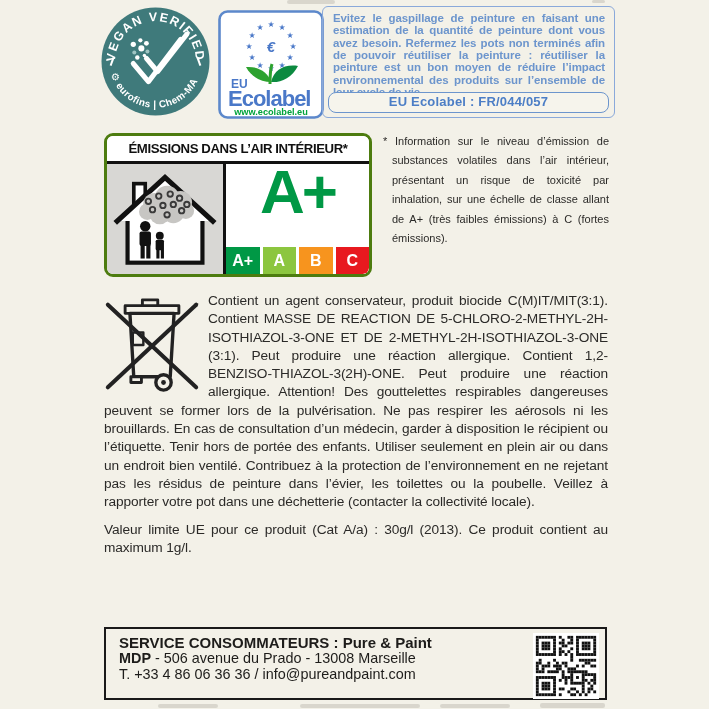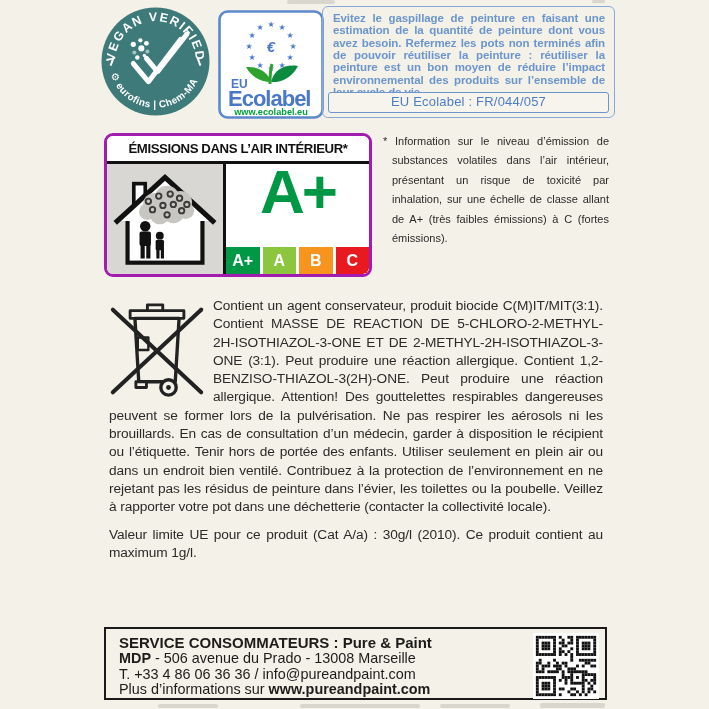--- a/index.html
+++ b/index.html
@@ -11,40 +11,40 @@
 
   
   .vegan{position:absolute;left:100px;top:6px;width:111px;height:111px;}
 
   
   .ecolabel{position:absolute;left:218px;top:10px;width:106px;height:109px;}
 
   
   .eco-note{position:absolute;left:322px;top:6px;width:293px;height:112px;border:1.6px solid #8aa9da;border-radius:6px;box-sizing:border-box;}
   .eco-note p{margin:0;padding:5px 9px 0 10px;font-size:11.5px;line-height:12.35px;text-align:justify;color:#6c95cd;font-weight:bold;letter-spacing:-0.1px;}
-  .license-bar{position:absolute;left:5px;right:5px;bottom:4px;height:19px;border:1.7px solid #6c95cd;border-radius:3px;text-align:center;font-size:13px;font-weight:normal;line-height:18px;color:#4c7ec6;letter-spacing:.2px;background:#f6f4ec;}
-
-  
-  .emissions{position:absolute;left:104px;top:133px;width:268px;height:144px;border:3px solid #a21caf;border-radius:9px;box-sizing:border-box;background:#fff;overflow:hidden;display:flex;flex-direction:column;}
+  .license-bar{position:absolute;left:5px;right:5px;bottom:4px;height:19px;border:1.7px solid #6c95cd;border-radius:8px;text-align:center;font-size:13px;font-weight:bold;line-height:18px;color:#4c7ec6;letter-spacing:.2px;background:#f6f4ec;}
+
+  
+  .emissions{position:absolute;left:104px;top:133px;width:268px;height:144px;border:3px solid #4d7c0f;border-radius:9px;box-sizing:border-box;background:#fff;overflow:hidden;display:flex;flex-direction:column;}
   .em-title{height:25px;line-height:25px;text-align:center;font-weight:bold;font-size:13.2px;letter-spacing:-0.4px;color:#111;border-bottom:3px solid #111;background:#fff;white-space:nowrap;}
   .em-body{flex:1;display:flex;}
   .em-left{width:116px;background:#d8d7d4;border-right:3px solid #111;display:flex;align-items:center;justify-content:center;}
   .em-right{flex:1;position:relative;background:#fff;}
   .em-grade{position:absolute;top:-8px;left:0;right:0;text-align:center;font-size:62px;font-weight:bold;color:#009845;letter-spacing:-3px;}
   .em-scale{position:absolute;left:0;right:0;bottom:0;height:27px;display:flex;gap:3px;}
   .em-cell{flex:1;color:#fff;font-weight:bold;font-size:16px;text-align:center;line-height:27px;}
   .em-cell:last-child{border-radius:0 0 6px 0;}
 
   
   .footnote{position:absolute;left:383px;top:132px;width:226px;font-size:11px;line-height:19.4px;text-align:justify;color:#2b2a28;}
   .footnote p{margin:0;text-indent:-9px;padding-left:9px;}
 
   
   .bodytext{position:absolute;left:100px;top:288px;width:512px;}
-  .bodytext p{margin:9px;font-size:13.7px;line-height:18.3px;text-align:justify;color:#2b2a28;letter-spacing:-0.1px;}
+  .bodytext p{margin:4px;font-size:13.7px;line-height:18.3px;text-align:justify;color:#2b2a28;letter-spacing:-0.1px;}
   .bin-float{float:left;width:96px;height:104px;margin:2px 8px 2px 0;}
   .p-voc{margin-top:9px !important;}
   .p-cond{margin-top:3px !important;}
 
   
   .service{position:absolute;left:104px;top:627px;width:503px;height:73px;border:2.2px solid #1a1a1a;box-sizing:border-box;padding:6px 5px 0 13px;background:#f3f1e8;}
   .service .sline{font-size:14.4px;line-height:15.8px;color:#1d1c1a;white-space:nowrap;}
   .service .sline.first{font-weight:bold;font-size:15px;}
   .service .b{font-weight:bold;margin-top:48px;}
   .qr{position:absolute;right:6px;top:4px;}
@@ -196,32 +196,29 @@
             <circle cx="62" cy="90" r="2.5" fill="#222" stroke="none"></circle>
           </g>
           <g stroke="#222" stroke-width="4.2" stroke-linecap="round">
             <line x1="4" y1="9" x2="96" y2="95"></line>
             <line x1="96" y1="9" x2="4" y2="95"></line>
           </g>
         </svg>
       </span>
       <span>Contient un agent conservateur, produit biocide C(M)IT/MIT(3:1). Contient MASSE DE REACTION DE 5-CHLORO-2-METHYL-2H-ISOTHIAZOL-3-ONE ET DE 2-METHYL-2H-ISOTHIAZOL-3-ONE (3:1). Peut produire une réaction allergique. Contient 1,2-BENZISO-THIAZOL-3(2H)-ONE. Peut produire une réaction allergique. Attention! Des gouttelettes respirables dangereuses peuvent se former lors de la pulvérisation. Ne pas respirer les aérosols ni les brouillards. En cas de consultation d’un médecin, garder à disposition le récipient ou l’étiquette. Tenir hors de portée des enfants. Utiliser seulement en plein air ou dans un endroit bien ventilé. Contribuez à la protection de l’environnement en ne rejetant pas les résidus de peinture dans l’évier, les toilettes ou la poubelle. Veillez à rapporter votre pot dans une déchetterie (contacter la collectivité locale).</span>
     </p>
-    <p class="p-voc">Valeur limite UE pour ce produit (Cat A/a) : 30g/l (2010). Ce produit contient au maximum 1g/l.</p>
+    <p class="p-voc">Valeur limite UE pour ce produit (Cat A/a) : 30g/l (2013). Ce produit contient au maximum 1g/l.</p>
   </div>
 
   <div class="service">
     <div class="sline first">SERVICE CONSOMMATEURS : Pure &amp; Paint</div>
     <div class="sline">
       <span class="b">MDP</span><span> - 506 avenue du Prado - 13008 Marseille</span>
     </div>
     <div class="sline">T. +33 4 86 06 36 36 / info@pureandpaint.com</div>
-    <div class="sline">
-      <span>Plus d’informations sur </span><span class="b">www.pureandpaint.com</span>
-    </div>
     <svg class="qr" width="66" height="66" viewBox="0 0 69 69" fill="#111">
         <rect width="69" height="69" fill="#fff"></rect>
         <rect x="3" y="3" width="3" height="3"></rect>
         <rect x="6" y="3" width="3" height="3"></rect>
         <rect x="9" y="3" width="3" height="3"></rect>
         <rect x="12" y="3" width="3" height="3"></rect>
         <rect x="15" y="3" width="3" height="3"></rect>
         <rect x="18" y="3" width="3" height="3"></rect>
         <rect x="21" y="3" width="3" height="3"></rect>
         <rect x="27" y="3" width="3" height="3"></rect>

